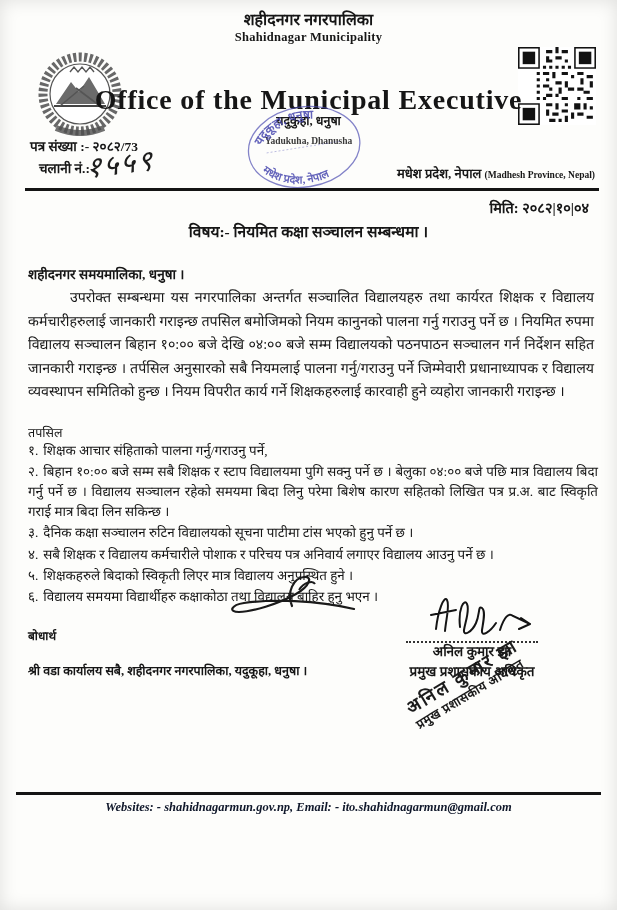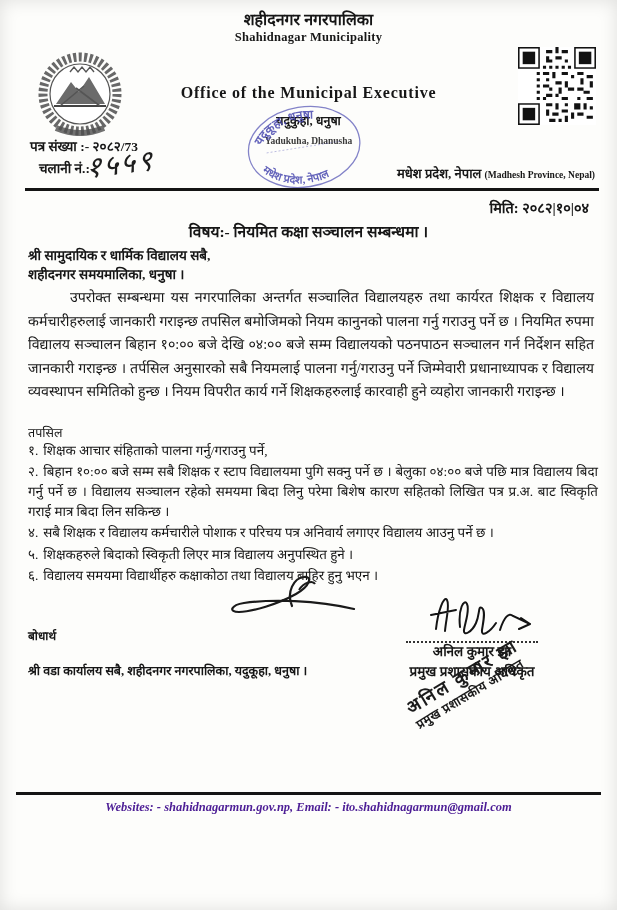--- a/index.html
+++ b/index.html
@@ -9,21 +9,21 @@
     font-family:"Liberation Serif","DejaVu Serif",serif;
     color:#161616;
     box-shadow:inset 0 0 18px rgba(0,0,0,.12);
   }
   .abs{position:absolute;}
   .ctr{left:0;right:0;text-align:center;}
   
   .h-np1{top:8px;font-size:16px;font-weight:bold;}
   .h-en1{top:30px;font-size:12.5px;font-weight:bold;letter-spacing:.3px;}
   .h-np2{top:46px;font-size:30px;font-weight:bold;letter-spacing:1px;}
-  .h-en2{top:84px;font-size:16px;font-weight:bold;letter-spacing:.8px;}
+  .h-en2{top:84px;font-size:28px;font-weight:bold;letter-spacing:.8px;}
   .h-np3{top:112px;font-size:12.5px;font-weight:bold;}
   .h-en3{top:136px;font-size:9.5px;font-weight:bold;color:#3a3a3a;}
   
   .ref-line{top:137px;left:30px;font-size:13.5px;font-weight:bold;}
   .disp-line{top:159px;left:39px;font-size:13.5px;font-weight:bold;}
   .handwrite{
     top:143px;left:86px;font-size:29px;color:#1d1d1d;
     font-style:italic;transform:rotate(-7deg) skewX(-6deg);
     font-family:"DejaVu Serif",serif;letter-spacing:2px;
   }
@@ -52,21 +52,21 @@
   .off-title{top:662px;left:368px;width:208px;text-align:center;font-size:13.5px;font-weight:bold;}
   .rot-stamp{
     top:700px;left:402px;width:230px;
     transform:rotate(-31deg);transform-origin:left top;
     color:#1b1b1b;line-height:1.25;
   }
   .rot-stamp .n{font-size:18px;font-weight:800;letter-spacing:2.5px;}
   .rot-stamp .t{font-size:12.5px;font-weight:bold;letter-spacing:.5px;}
   
   .rule2{top:792px;left:16px;width:585px;height:2.5px;background:#141414;}
-  .footer-text{top:800px;font-size:12.5px;font-style:italic;font-weight:bold;color:#4c1d95;}
+  .footer-text{top:800px;font-size:12.5px;font-style:italic;font-weight:bold;color:#0f172a;}
   
   .stamp-mid{top:99px;left:236px;transform:rotate(-9deg);opacity:.85;}
   svg{display:block;}
 </style>
 </head>
 <body>
 
 <div class="page">
 
   <svg class="abs" style="top:42px;left:26px" width="108" height="108" viewBox="0 0 108 108">
@@ -134,33 +134,35 @@
     <span>मधेश प्रदेश, नेपाल</span>
     <span class="en">(Madhesh Province, Nepal)</span>
   </div>
 
   <div class="abs rule1"></div>
 
   <div class="abs date-line">मिति: २०८२|१०|०४</div>
 
   <div class="abs ctr subject">विषय:- नियमित कक्षा सञ्चालन सम्बन्धमा ।</div>
 
-  <div class="abs addr1">श्री सामुदायिक र धार्मिक विद्यालय सबै,</div>
   <div class="abs addr2">शहीदनगर समयमालिका, धनुषा ।</div>
 
   <div class="abs body-par">उपरोक्त सम्बन्धमा यस नगरपालिका अन्तर्गत सञ्चालित विद्यालयहरु तथा कार्यरत शिक्षक र विद्यालय कर्मचारीहरुलाई जानकारी गराइन्छ तपसिल बमोजिमको नियम कानुनको पालना गर्नु गराउनु पर्ने छ । नियमित रुपमा विद्यालय सञ्चालन बिहान १०:०० बजे देखि ०४:०० बजे सम्म विद्यालयको पठनपाठन सञ्चालन गर्न निर्देशन सहित जानकारी गराइन्छ । तर्पसिल अनुसारको सबै नियमलाई पालना गर्नु/गराउनु पर्ने जिम्मेवारी प्रधानाध्यापक र विद्यालय व्यवस्थापन समितिको हुन्छ । नियम विपरीत कार्य गर्ने शिक्षकहरुलाई कारवाही हुने व्यहोरा जानकारी गराइन्छ ।</div>
 
   <div class="abs tapasil">तपसिल</div>
 
   <div class="abs list">
     <div class="li">
       <span class="num">१.</span><span>शिक्षक आचार संहिताको पालना गर्नु/गराउनु पर्ने,</span>
     </div>
     <div class="li">
       <span class="num">२.</span><span>बिहान १०:०० बजे सम्म सबै शिक्षक र स्टाप विद्यालयमा पुगि सक्नु पर्ने छ । बेलुका ०४:०० बजे पछि मात्र विद्यालय बिदा गर्नु पर्ने छ । विद्यालय सञ्चालन रहेको समयमा बिदा लिनु परेमा बिशेष कारण सहितको लिखित पत्र प्र.अ. बाट स्विकृति गराई मात्र बिदा लिन सकिन्छ ।</span>
+    </div>
+    <div class="li">
+      <span class="num">३.</span><span>दैनिक कक्षा सञ्चालन रुटिन विद्यालयको सूचना पाटीमा टांस भएको हुनु पर्ने छ ।</span>
     </div>
     <div class="li">
       <span class="num">४.</span><span>सबै शिक्षक र विद्यालय कर्मचारीले पोशाक र परिचय पत्र अनिवार्य लगाएर विद्यालय आउनु पर्ने छ ।</span>
     </div>
     <div class="li">
       <span class="num">५.</span><span>शिक्षकहरुले बिदाको स्विकृती लिएर मात्र विद्यालय अनुपस्थित हुने ।</span>
     </div>
     <div class="li">
       <span class="num">६.</span><span>विद्यालय समयमा विद्यार्थीहरु कक्षाकोठा तथा विद्यालय बाहिर हुनु भएन ।</span>
     </div>

